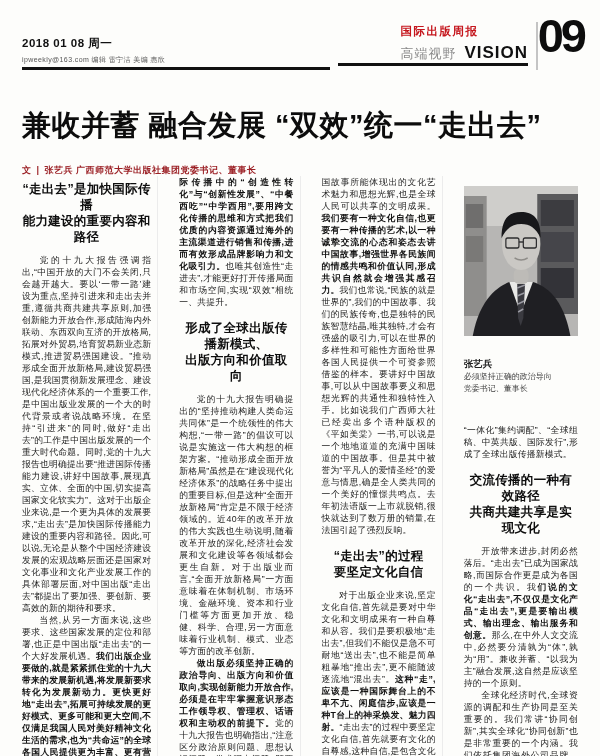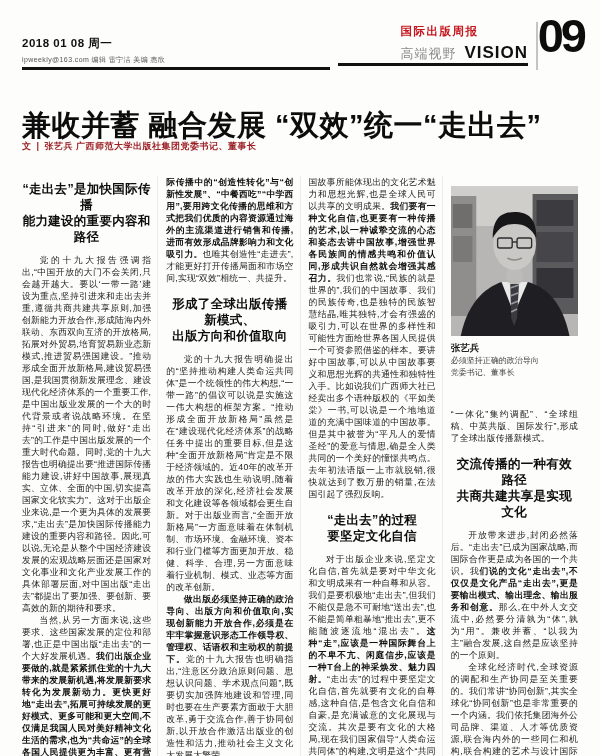--- a/index.html
+++ b/index.html
@@ -20,39 +20,39 @@
   .section-line { margin-top:4px; white-space:nowrap; }
   .section-cn { font-size:13px; color:#8a8a8a; letter-spacing:1px; margin-right:8px; }
   .section-en { font-size:17px; font-weight:900; color:#101010; letter-spacing:1px; }
   .rule-right { position:absolute; right:72px; top:63px; width:190px; height:3px; background:#111; }
   .vert-rule  { position:absolute; right:62px; top:22px; width:2px; height:48px; background:#c4c4c4; }
   .page-num   { position:absolute; right:16px; top:12px; font-size:47px; font-weight:700;
                 color:#0d0d0d; letter-spacing:-3px; line-height:1; }
   
   .headline { position:absolute; left:22px; top:106px; width:560px; white-space:nowrap;
               font-size:29px; font-weight:900; color:#0c0c0c; letter-spacing:.5px; }
-  .byline   { position:absolute; left:22px; top:140px; font-size:9px; color:#9c2227;
+  .byline   { position:absolute; left:22px; top:164px; font-size:9px; color:#9c2227;
               letter-spacing:.5px; font-weight:600; }
   .byline .sep { margin:0 5px; color:#9c2227; }
   
   .body-grid { position:absolute; left:22px; right:22px; top:176px; bottom:0;
                display:grid; grid-template-columns:repeat(4,1fr); column-gap:13px; }
   .col { overflow:hidden; }
-  .col + .col { border-left:1px solid #ececec; margin-left:-7px; padding-left:8px; }
+  .col + .col { border-left:1px solid #ececec; margin-left:-7px; padding-left:21px; }
   .sec-heading { font-size:12.5px; font-weight:800; color:#0e0e0e; line-height:16px;
                  margin:12px 0 9px 0; letter-spacing:.3px;text-align:center; }
   .col .sec-heading:first-child { margin-top:5px; }
   .para { font-size:8.8px; line-height:12px; text-align:justify; word-break:break-all;
           color:#1c1c1c; letter-spacing:.2px; }
   .para.indent { text-indent:2em; }
   .para .b { font-weight:700; color:#111; }
   
   .photo-block { margin:10px 0 30px 0; }
   .photo-frame { width:100%; height:150px; display:block; }
-  .photo-caption { margin-top:6px; }
+  .photo-caption { margin-top:22px; }
   .cap-name { font-size:9.5px; font-weight:700; color:#222; }
   .cap-role { font-size:8px; color:#444; line-height:11.5px; }
 </style>
 </head>
 <body>
 
 <div class="page">
 
   <div class="date-block">
     <div class="date-main">2018 01 08 周一</div>

